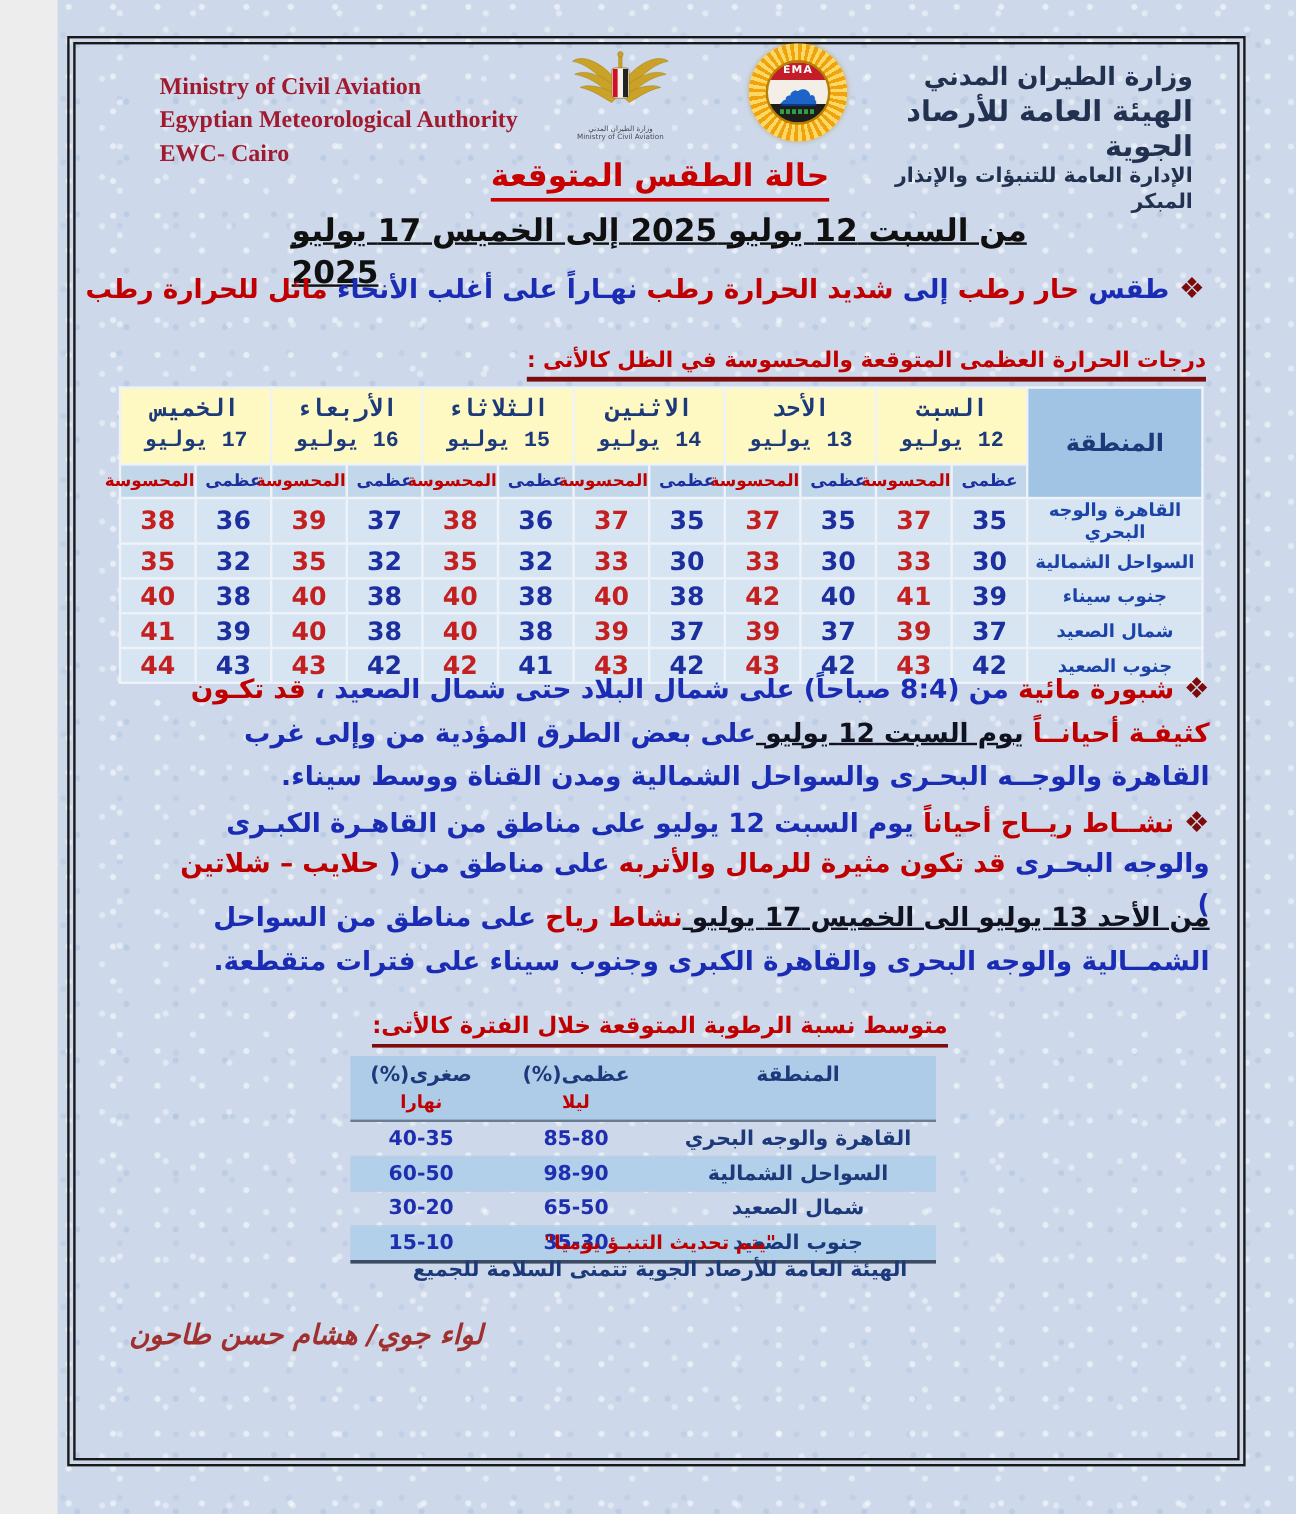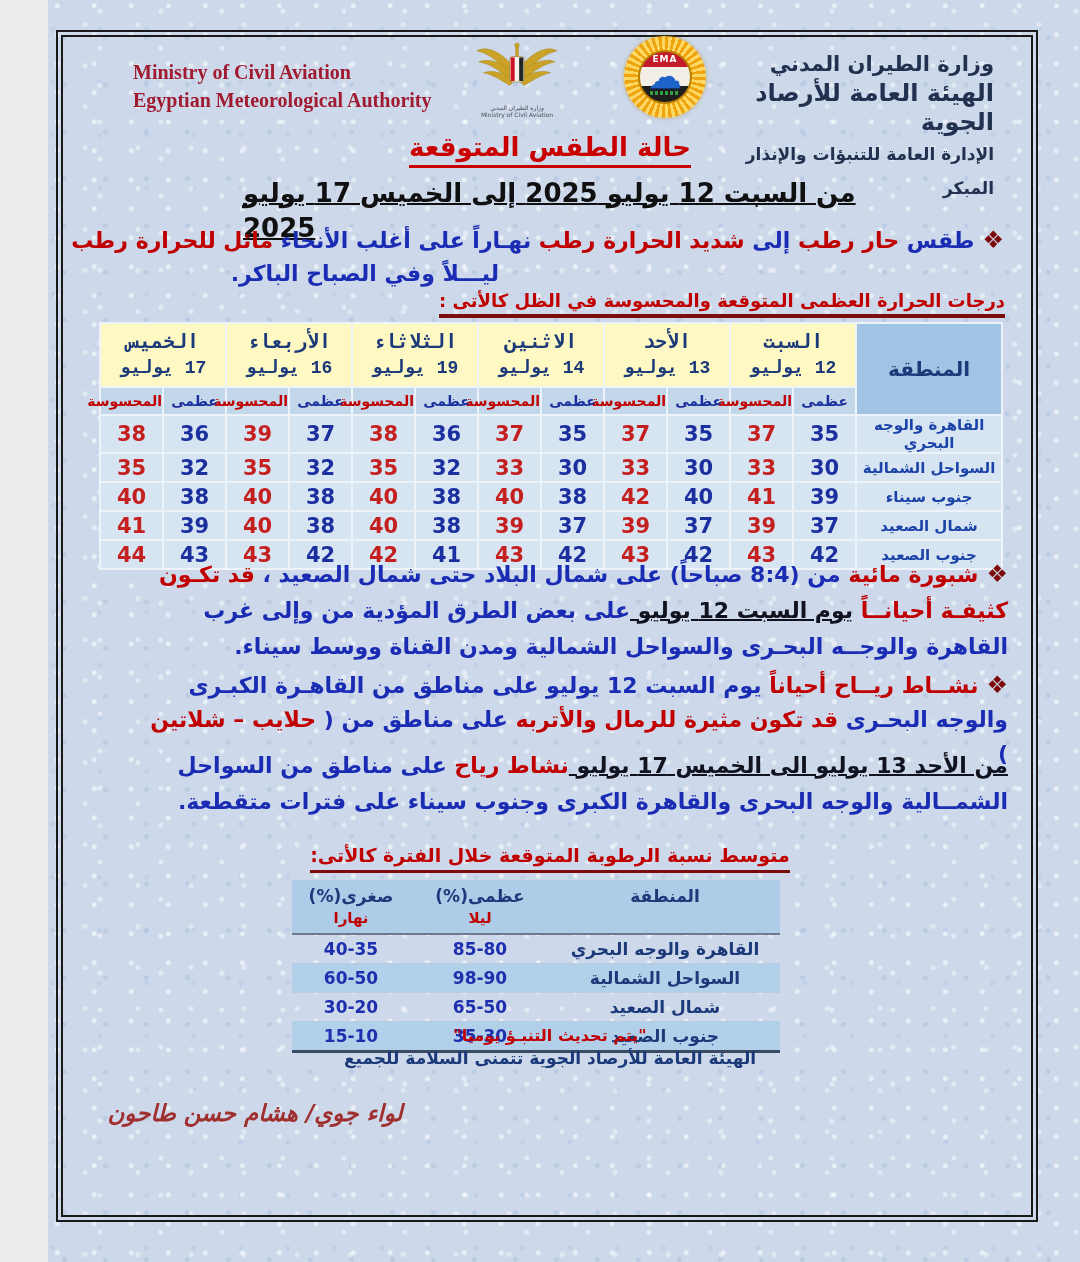--- a/index.html
+++ b/index.html
@@ -25,21 +25,21 @@
 
   .abs{position:absolute;}
 
   
   .eng-header{left:133px;top:58px;color:#a01a30;font-family:"Liberation Serif",serif;
     font-weight:bold;font-size:20px;line-height:28px;}
   .ar-header{left:700px;top:50px;width:294px;text-align:right;direction:rtl;
     color:#22314f;font-weight:bold;}
   .ar-header .l1{font-size:21px;line-height:29px;}
   .ar-header .l2{font-size:24px;line-height:29px;}
-  .ar-header .l3{font-size:17px;line-height:34px;}
+  .ar-header .l3{font-size:17px;line-height:21px;}
 
   
   .wings-logo{left:470px;top:42px;width:94px;height:78px;}
   .wings-caption{font-size:6px;color:#4a4a55;text-align:center;line-height:7px;}
   .ema-logo{left:624px;top:36px;width:82px;height:82px;border-radius:50%;
     background:
       radial-gradient(circle,#f2a008 0 40%, rgba(242,160,8,0) 42%),
       repeating-conic-gradient(#eda40e 0deg 5deg,#ffd863 5deg 10deg);
     box-shadow:0 0 4px rgba(180,120,0,.5);}
   .ema-inner{position:absolute;left:14px;top:14px;width:54px;height:54px;border-radius:50%;
@@ -124,20 +124,21 @@
 <body>
 
 <div class="paper"></div>
 <div class="frame abs">
   <div class="frame-inner"></div>
 </div>
 
 <div class="abs eng-header">
   <div>Ministry of Civil Aviation</div>
   <div>Egyptian Meteorological Authority</div>
+  <div>EWC- Cairo</div>
 </div>
 
 <div class="abs wings-logo">
   <svg viewBox="0 0 94 64" width="94" height="58">
     <g fill="#c9a227" stroke="#a88417" stroke-width="0.5">
       <path d="M45 30 C29 8 10 4 3 10 C14 12 25 20 35 32 Z"></path>
       <path d="M45 36 C29 20 12 18 5 22 C16 24 27 30 37 40 Z"></path>
       <path d="M45 42 C31 32 16 31 10 34 C20 36 29 42 39 48 Z"></path>
       <path d="M49 30 C65 8 84 4 91 10 C80 12 69 20 59 32 Z"></path>
       <path d="M49 36 C65 20 82 18 89 22 C78 24 67 30 57 40 Z"></path>
@@ -171,21 +172,21 @@
   <div class="l2">الهيئة العامة للأرصاد الجوية</div>
   <div class="l3">الإدارة العامة للتنبؤات والإنذار المبكر</div>
 </div>
 
 <div class="abs doc-title">
   <span>حالة الطقس المتوقعة</span>
 </div>
 <div class="abs date-range">من السبت 12 يوليو 2025 إلى الخميس 17 يوليو 2025</div>
 
 <div class="abs para summary">
-  <span class="note-bullet">❖</span><span><span class="seg-blue">طقس </span><span class="seg-red">حار رطب </span><span class="seg-blue">إلى </span><span class="seg-red">شديد الحرارة رطب </span><span class="seg-blue">نهـاراً على أغلب الأنحاء </span><span class="seg-red">مائل للحرارة رطب </span><span class="seg-blue seg-block">ليـــلاً وفي الصباح الباكر.</span></span>
+  <span class="note-bullet">❖</span><span><span class="seg-blue">طقس </span><span class="seg-red">حار رطب </span><span class="seg-blue">إلى </span><span class="seg-red">شديد الحرارة رطب </span><span class="seg-blue">نهـاراً على أغلب الأنحاء </span><span class="seg-red">مائل للحرارة رطب </span></span>
 </div>
 
 <div class="abs temp-heading">
   <span>درجات الحرارة العظمى المتوقعة والمحسوسة في الظل كالأتى :</span>
 </div>
 <div class="abs temp-table">
   <table id="temp-table">
       <colgroup>
         <col style="width: 146px;">
         <col style="width: 63px;">
@@ -211,21 +212,21 @@
           <th class="day-h" colspan="2">
             <div class="day-name">الأحد</div>
             <div class="day-date">13 يوليو</div>
           </th>
           <th class="day-h" colspan="2">
             <div class="day-name">الاثنين</div>
             <div class="day-date">14 يوليو</div>
           </th>
           <th class="day-h" colspan="2">
             <div class="day-name">الثلاثاء</div>
-            <div class="day-date">19 يوليو</div>
+            <div class="day-date">15 يوليو</div>
           </th>
           <th class="day-h" colspan="2">
             <div class="day-name">الأربعاء</div>
             <div class="day-date">16 يوليو</div>
           </th>
           <th class="day-h" colspan="2">
             <div class="day-name">الخميس</div>
             <div class="day-date">17 يوليو</div>
           </th>
         </tr>

